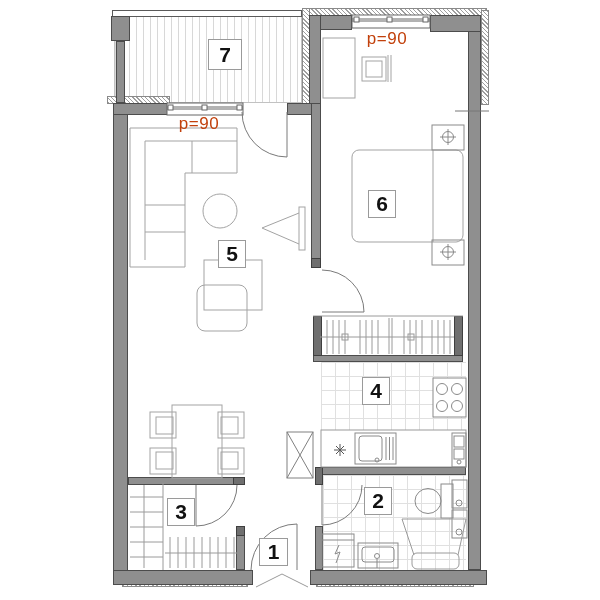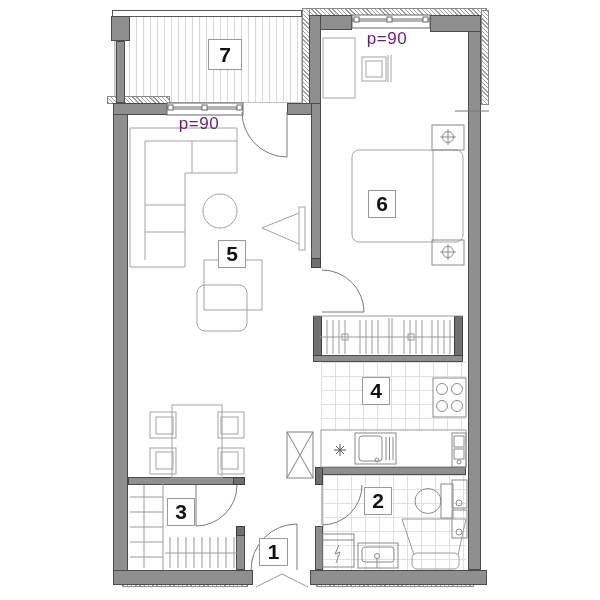--- a/index.html
+++ b/index.html
@@ -15,21 +15,21 @@
                           linear-gradient(90deg,#e0e0e0 1px,transparent 1px);
          background-size:14px 14px;}
   .balcony{position:absolute;box-sizing:border-box;border:1px solid #c2c2c2;
          background-image:repeating-linear-gradient(90deg,#d8d8d8 0 1px,transparent 1px 7px);}
   .rail{position:absolute;box-sizing:border-box;background:#ffffff;
         border-top:1.5px solid #5a5a5a;border-bottom:1.5px solid #5a5a5a;
         border-left:1px solid #5a5a5a;border-right:1px solid #5a5a5a;}
   .lblbox{position:absolute;box-sizing:border-box;background:#ffffff;border:1px solid #9a9a9a;
         display:flex;align-items:center;justify-content:center;
         font-weight:bold;font-size:21px;color:#111111;}
-  .ptext{position:absolute;font-size:17px;color:#701a75;text-align:center;letter-spacing:0.5px;}
+  .ptext{position:absolute;font-size:17px;color:#c2410c;text-align:center;letter-spacing:0.5px;}
   svg{position:absolute;left:0;top:0;}
 </style>
 </head>
 <body>
 
 <div id="plan">
 
   <div class="balcony abs" style="left:114px;top:16px;width:188px;height:87px;"></div>
   <div class="rail abs" style="left:112px;top:10px;width:190px;height:7px;"></div>
   <div class="tiles abs" style="left:321px;top:362px;width:145px;height:68px;"></div>

